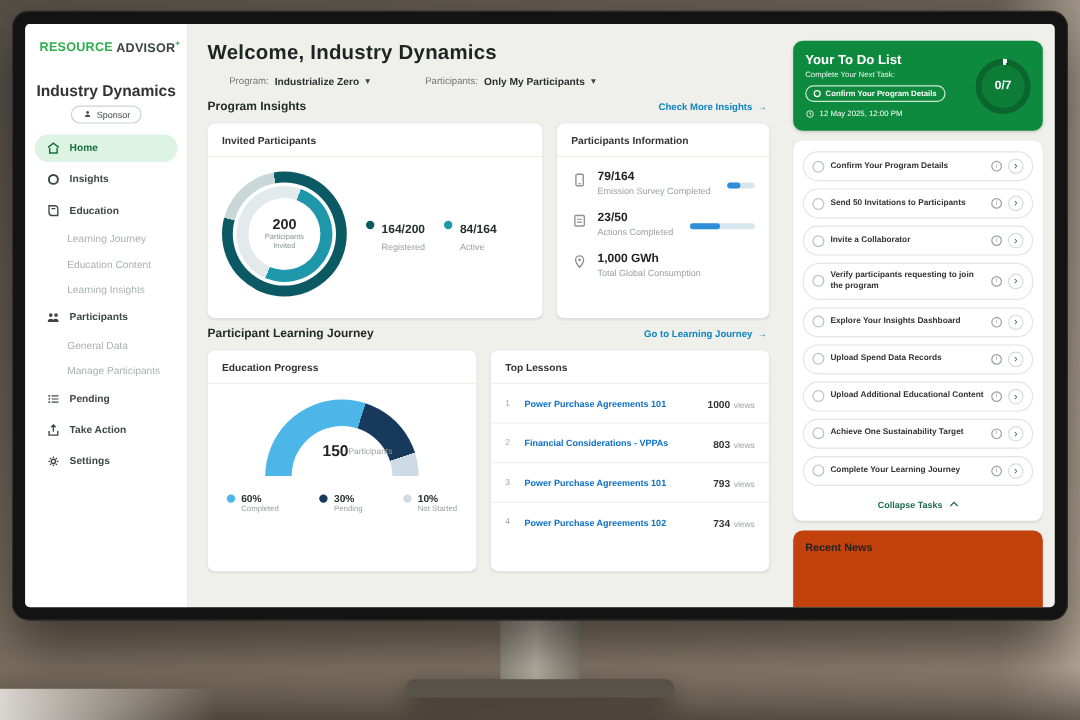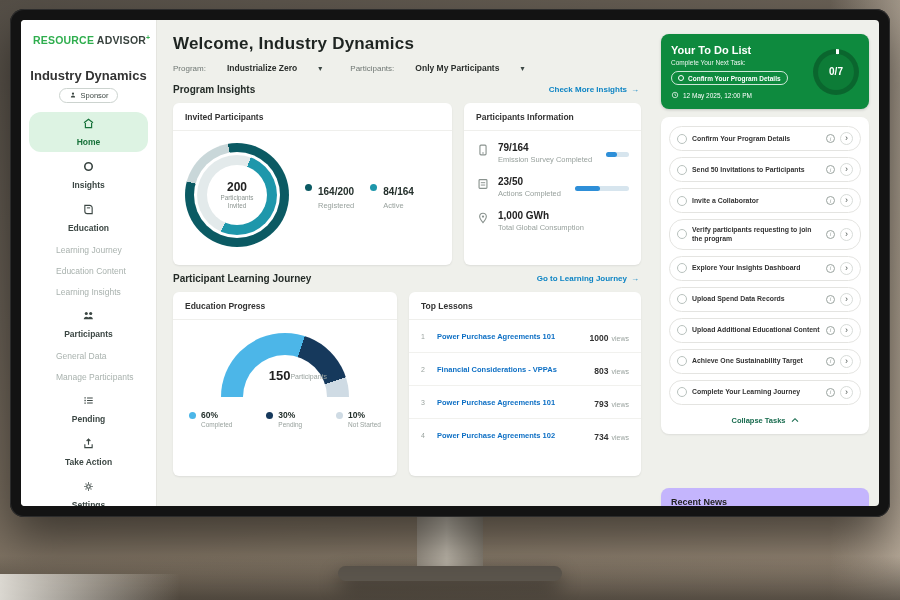--- a/index.html
+++ b/index.html
@@ -31,32 +31,32 @@
     padding:12px 8px 0; }
   .logo { font-size:10.5px; font-weight:bold; letter-spacing:.2px; padding:1px 4px 6px; white-space:nowrap; }
   .logo-res { color:#2fae4e; }
   .logo-adv { color:#39433f; }
   .logo-sup { color:#2fae4e; font-size:7px; vertical-align:super; }
   .org { text-align:center; font-size:13px; font-weight:bold; color:#333; margin-top:16px; }
   .badge { margin:5px auto 9px; width:fit-content; border:1px solid #ccd3cf; border-radius:10px;
     padding:2px 9px; font-size:7.5px; color:#3e4844; display:flex; align-items:center; gap:4px; cursor:pointer; }
   .badge svg { width:8px; height:8px; }
   .nav-item { display:flex; align-items:center; gap:7px; padding:5px 9px; font-size:8.5px; font-weight:bold;
-    color:#3c4744; border-radius:12px; margin-bottom:3px; cursor:pointer; white-space:nowrap;flex-direction:column; }
+    color:#3c4744; border-radius:12px; margin-bottom:3px; cursor:pointer; white-space:nowrap; }
   .nav-item.active { background:#ddf3e3; color:#17713a; }
   .nav-sub { padding:4px 9px 4px 27px; font-size:8.5px; color:#a9b2ae; font-weight:normal;
     margin-bottom:3px; cursor:pointer; white-space:nowrap; }
   .nav-ico { width:13px; height:13px; display:flex; flex-shrink:0; }
   .nav-ico svg { width:13px; height:13px; }
 
   
   .main { flex:1; min-width:0; padding:14px 12px 0 16px; }
   .welcome { font-size:17px; font-weight:bold; color:#1e2421; letter-spacing:.2px; }
   .filters { display:flex; gap:28px; margin:9px 0 11px; align-items:center; }
-  .filter { display:flex; gap:21px; align-items:center; cursor:pointer; }
+  .filter { display:flex; gap:5px; cursor:pointer;margin-left:18px; }
   .filter-label { font-size:8px; color:#6f7773; }
   .filter-value { font-size:8.5px; font-weight:bold; color:#2b2f2d; }
   .caret { font-size:8px; color:#3c4744; }
   .section-head { display:flex; justify-content:space-between; align-items:center; margin:8px 2px 8px 0; }
   .section-title { font-size:10px; font-weight:bold; color:#242b27; }
   .section-link { font-size:8px; font-weight:bold; color:#0d84c4; display:flex; gap:4px; align-items:center; cursor:pointer; }
   .cards { display:flex; gap:12px; }
   .card { background:#fff; border-radius:6px; box-shadow:0 1px 2px rgba(0,0,0,.08); overflow:hidden; }
   .card-title { font-size:8.5px; font-weight:bold; color:#333; padding:9px 12px 8px; border-bottom:1px solid #efefec; }
   .row1 .card { height:162px; }
@@ -144,21 +144,21 @@
     padding:5px 7px; margin-bottom:6px; cursor:pointer; }
   .task-check { width:10px; height:10px; border:1.5px solid #b9c2be; border-radius:50%; flex-shrink:0; }
   .task-label { flex:1; font-size:6.9px; font-weight:bold; color:#333; line-height:1.35; min-width:0; }
   .task-info { width:9px; height:9px; border:1px solid #9aa39f; color:#9aa39f; border-radius:50%;
     font-size:6px; font-style:italic; display:flex; align-items:center; justify-content:center; flex-shrink:0; }
   .task-chev { width:13px; height:13px; border:1px solid #d8dcd9; border-radius:50%;
     display:flex; align-items:center; justify-content:center; color:#4d5551; font-size:9px; line-height:1; flex-shrink:0; }
   .collapse { display:flex; align-items:center; justify-content:center; gap:5px; font-size:7.5px;
     font-weight:bold; color:#186b4e; padding:5px 0 7px; cursor:pointer; }
   .collapse svg { width:8px; height:8px; }
-  .news-card { background:#c4b5fd; border-radius:8px 8px 0 0; padding:9px 10px; box-shadow:0 1px 2px rgba(0,0,0,.08); flex:1;margin-top:46px; }
+  .news-card { background:#c2410c; border-radius:8px 8px 0 0; padding:9px 10px; box-shadow:0 1px 2px rgba(0,0,0,.08); flex:1; }
   .news-title { font-size:9px; font-weight:bold; color:#222; }
 </style>
 </head>
 <body>
 
 <div class="scene">
   <div class="bg-band"></div>
   <div class="desk"></div>
   <div class="stand-neck"></div>
   <div class="stand-base"></div>

